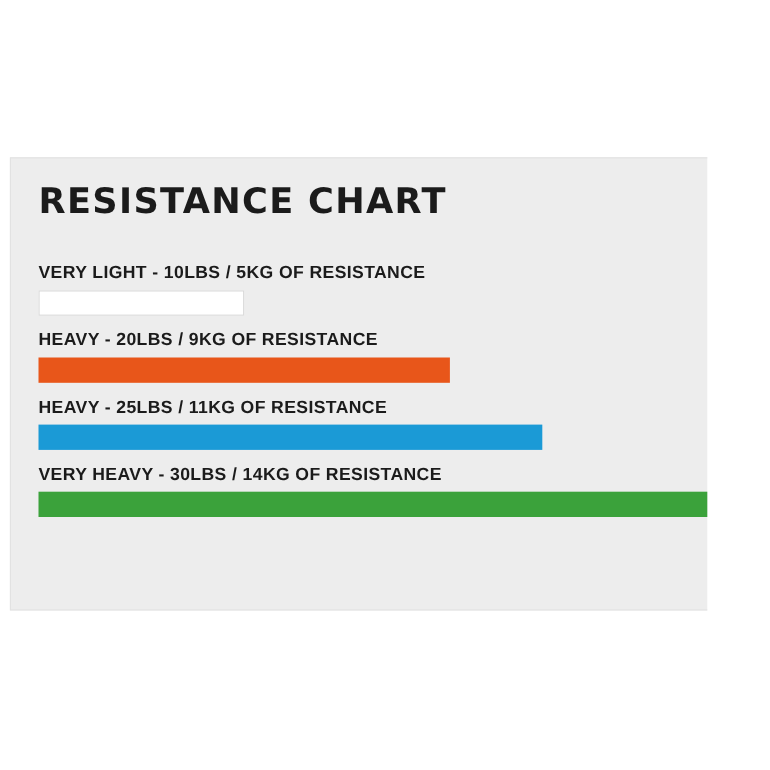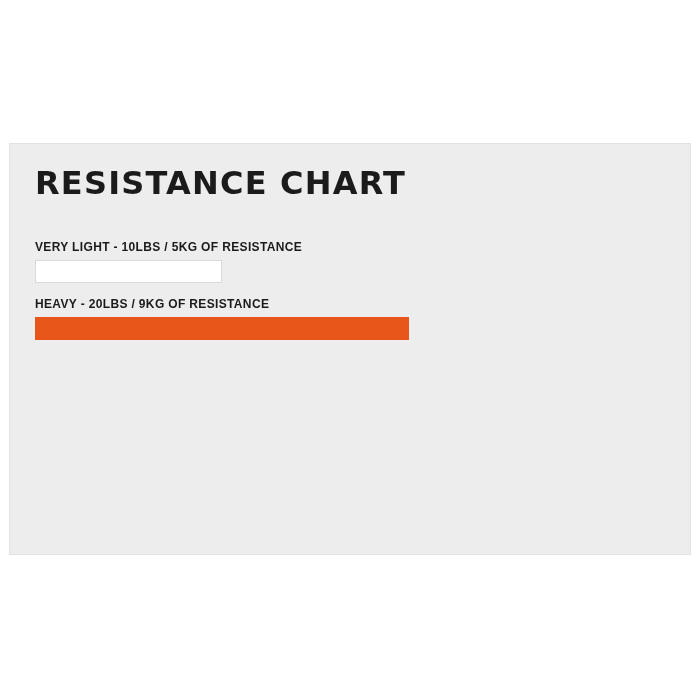--- a/index.html
+++ b/index.html
@@ -5,24 +5,25 @@
   html, body {
     margin: 0;
     padding: 0;
     width: 700px;
     height: 700px;
     background: #ffffff;
     font-family: "Liberation Sans", sans-serif;
   }
   #page {
     position: relative;
-    width: 700px;
+    width: 600px;
     height: 700px;
     background: #ffffff;
     overflow: hidden;
+    padding-left: 43px;
   }
   .chart-card {
     position: absolute;
     left: 9px;
     top: 143px;
     width: 682px;
     height: 412px;
     background: #ededed;
     border: 1px solid #e2e2e2;
     box-sizing: border-box;
@@ -41,21 +42,21 @@
   .bars {
     position: absolute;
     left: 25px;
     top: 96px;
     right: 10px;
   }
   .bar-row {
     margin-bottom: 14px;
   }
   .bar-label {
-    font-size: 12px;
+    font-size: 16px;
     font-weight: 700;
     letter-spacing: 0.35px;
     color: #1b1b1b;
     margin-bottom: 6px;
     white-space: nowrap;
   }
   .bar {
     height: 23px;
   }
   .bar.outlined {
@@ -75,17 +76,25 @@
         <div class="bar-label">VERY LIGHT - 10LBS / 5KG OF RESISTANCE</div>
         <div class="bar outlined" style="width:29%;background:#ffffff;"></div>
       </div>
 
 
       <div class="bar-row">
         <div class="bar-label">HEAVY - 20LBS / 9KG OF RESISTANCE</div>
         <div class="bar" style="width:58%;background:#e8561a;"></div>
       </div>
 
+      <div class="bar-row">
+        <div class="bar-label">HEAVY - 25LBS / 11KG OF RESISTANCE</div>
+        <div class="bar" style="width:71%;background:#1b9ad6;"></div>
+      </div>
 
+      <div class="bar-row">
+        <div class="bar-label">VERY HEAVY - 30LBS / 14KG OF RESISTANCE</div>
+        <div class="bar" style="width:100%;background:#3ba23b;"></div>
+      </div>
 
     </div>
   </div>
 </div>
 
 </body></html>

